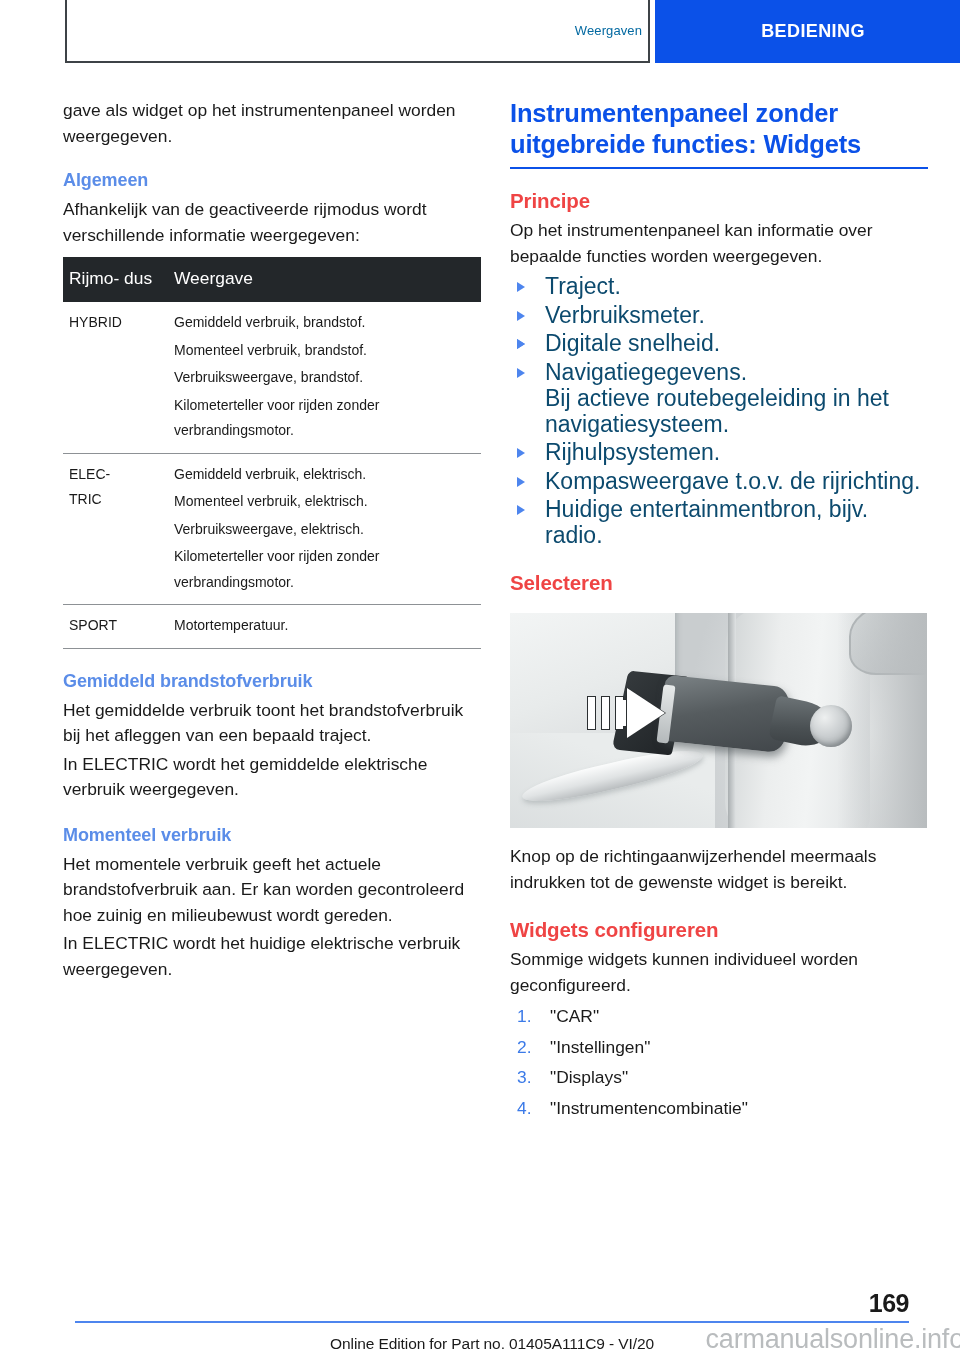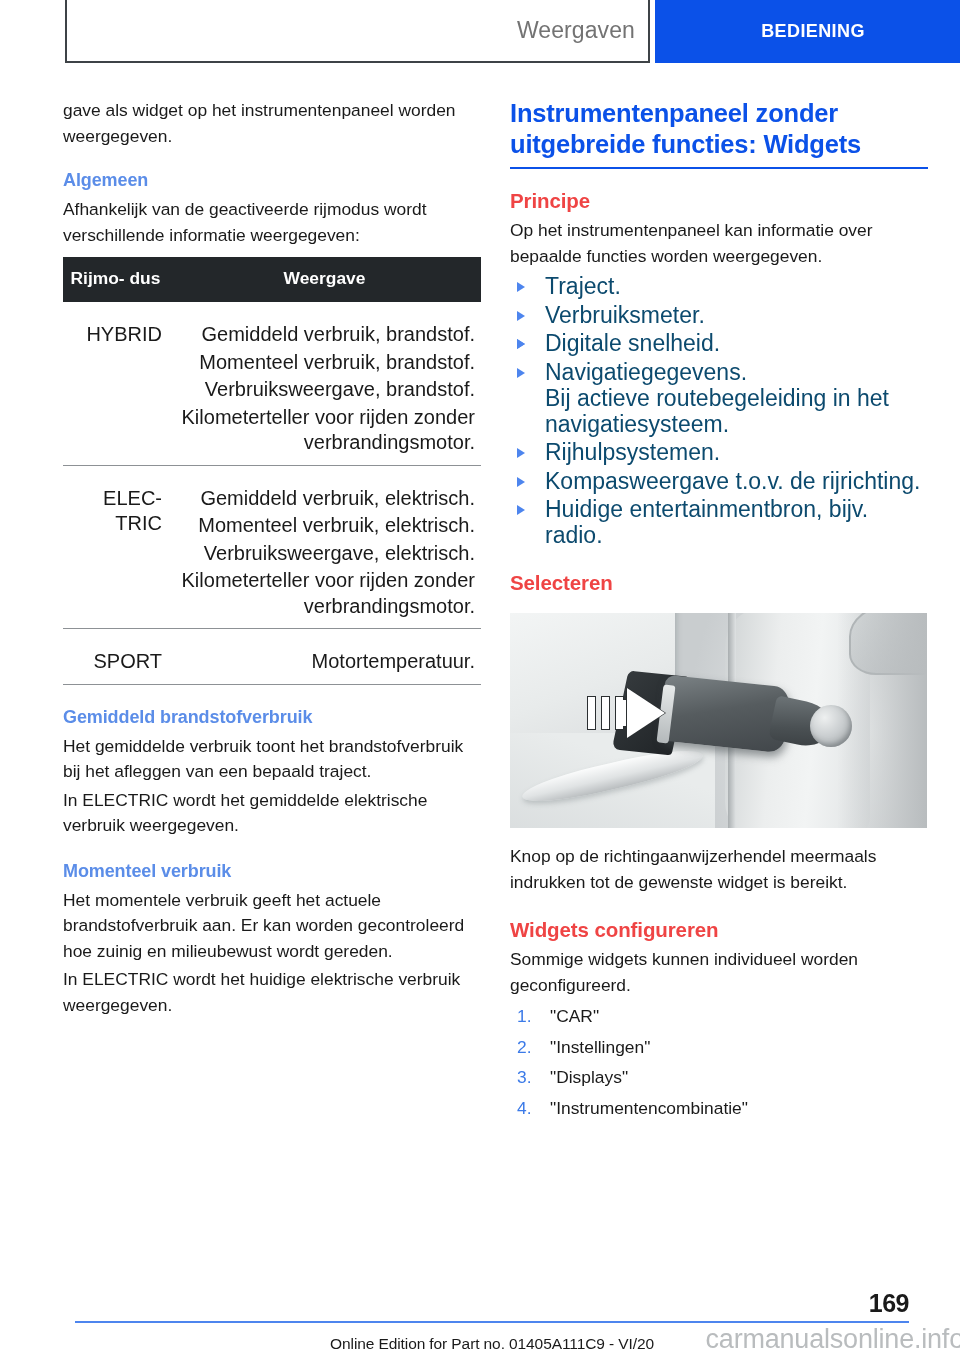--- a/index.html
+++ b/index.html
@@ -35,23 +35,23 @@
     width: 585px;
     height: 63px;
     border: 2px solid #3e4347;
     border-top: none;
     background: #ffffff;
     display: flex;
     align-items: center;
     justify-content: flex-end;
   }
   .header-box-label {
-    font-size: 23px;
-    color: #737373;
-    padding-right: 13px;
+    font-size: 13px;
+    color: #0369a1;
+    padding-right: 6px;
     letter-spacing: 0.1px;
     white-space: nowrap;
   }
   .header-tab {
     position: absolute;
     left: 655px;
     top: 0;
     width: 305px;
     height: 63px;
     background: #0b51e8;
@@ -126,34 +126,33 @@
   table.modes {
     width: 418px;
     border-collapse: collapse;
     margin-top: 9px;
   }
   table.modes thead th {
     background: #23272a;
     color: #ffffff;
     font-size: 17.4px;
     line-height: 25px;
-    font-weight: bold;
-    text-align: center;
+    font-weight: normal;
+    text-align: left;
     vertical-align: top;
     padding: 9px 6px 11px 6px;
   }
   table.modes thead th.c1 { width: 105px; }
   table.modes tbody td {
-    font-size: 20px;
+    font-size: 14px;
     line-height: 25.5px;
     color: #1a1a1a;
     vertical-align: top;
-    padding: 20px 6px 9px 6px;
+    padding: 8px 6px 9px 6px;
     border-bottom: 1.5px solid #8d9195;
-    text-align: right;
   }
   table.modes tbody td.c1 { width: 105px; white-space: pre-line; }
   table.modes tbody td .line { display: block; margin-bottom: 2px; }
   table.modes tbody td .line:last-child { margin-bottom: 0; }
 
   
   ul.tri {
     list-style: none;
     margin-top: 5px;
   }

